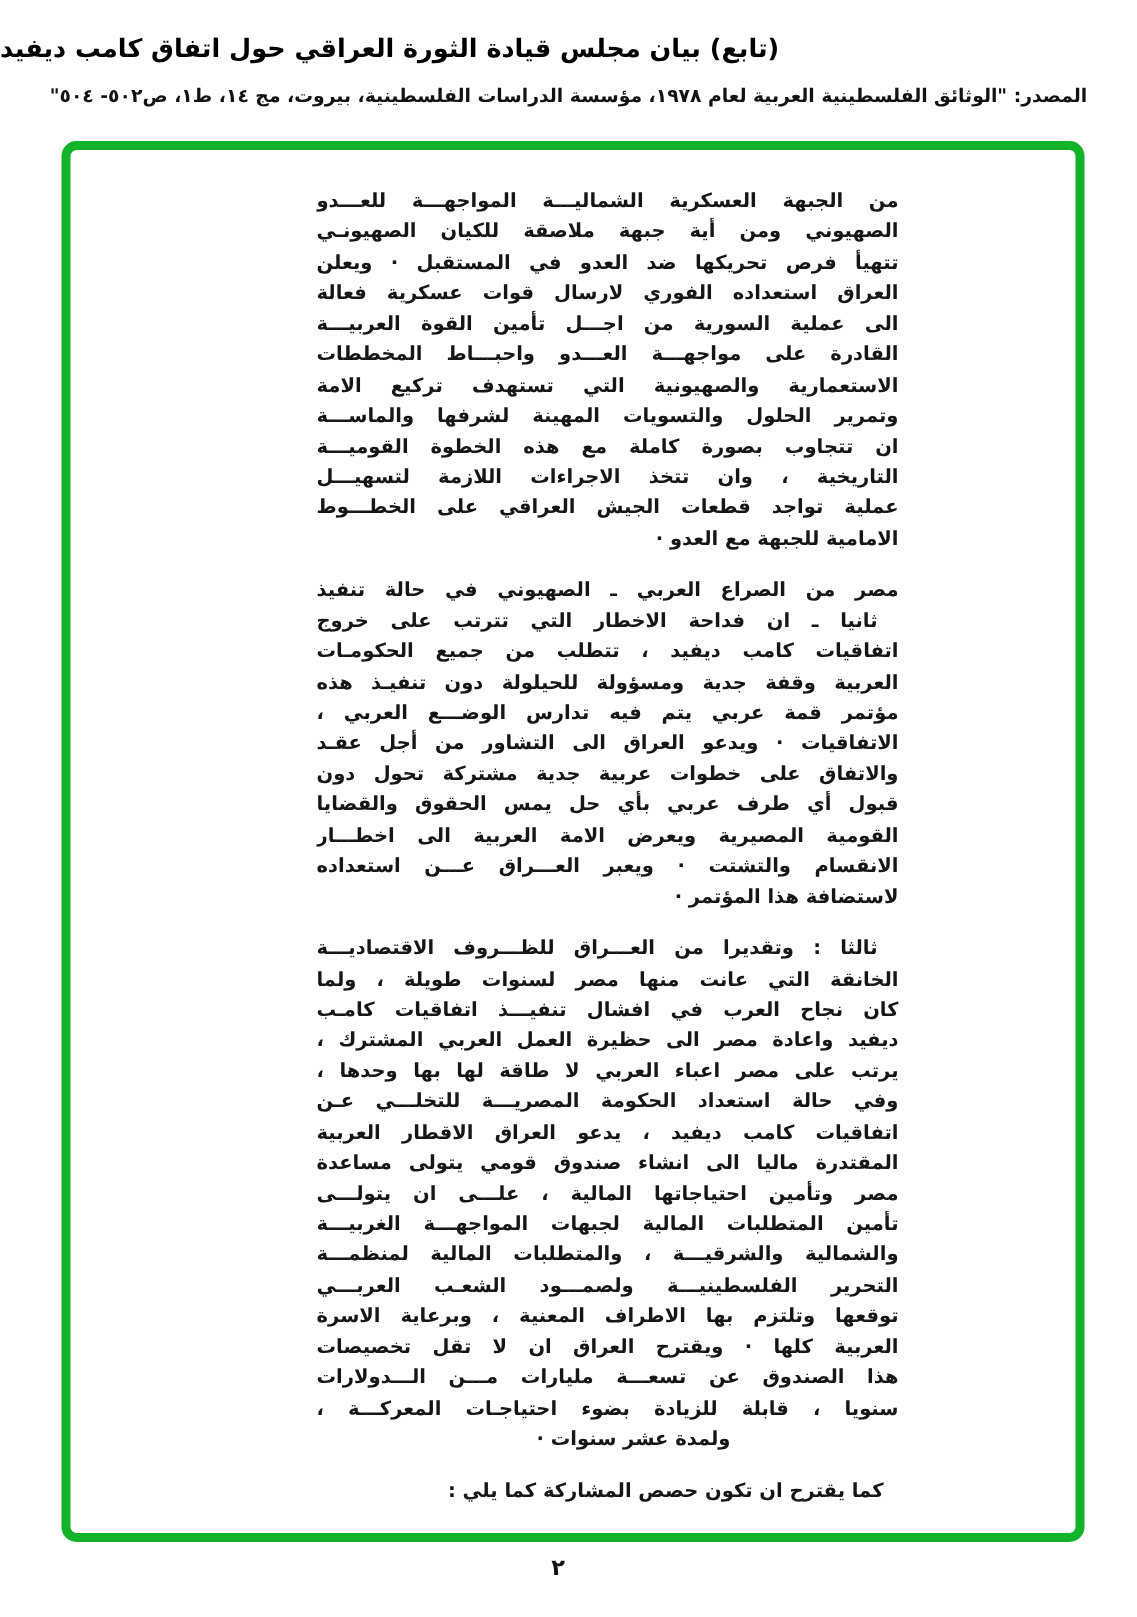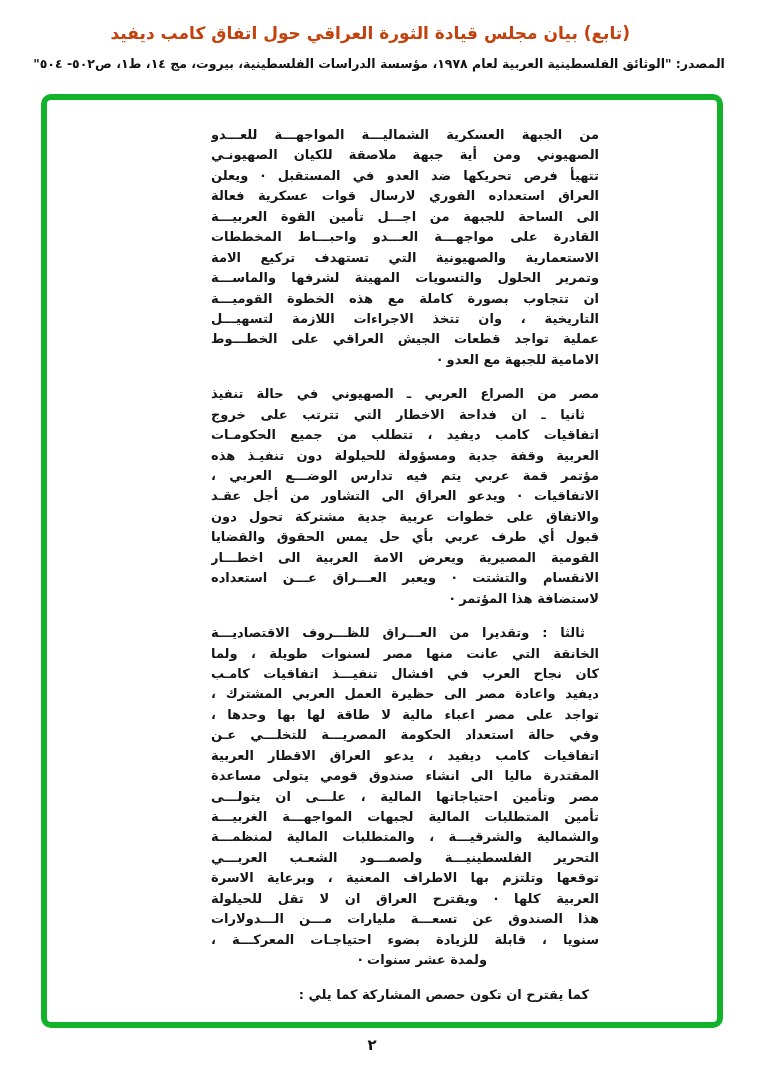--- a/index.html
+++ b/index.html
@@ -12,25 +12,25 @@
     position: relative;
     background: #ffffff;
     font-family: "DejaVu Sans", sans-serif;
     overflow: hidden;
   }
   .header-title {
     position: absolute;
     top: 23px;
     left: 0;
     width: 630px;
-    text-align: right;
+    text-align: left;
     direction: rtl;
     font-size: 17px;
     font-weight: bold;
-    color: #c2410c;
+    color: #000000;
   }
   .header-source {
     position: absolute;
     top: 56px;
     left: 0;
     width: 758px;
     text-align: center;
     direction: rtl;
     font-size: 12.5px;
     font-weight: bold;
@@ -92,21 +92,21 @@
 <div class="header-source">المصدر: "الوثائق الفلسطينية العربية لعام ١٩٧٨، مؤسسة الدراسات الفلسطينية، بيروت، مج ١٤، ط١، ص٥٠٢- ٥٠٤"</div>
 
 <div class="document-frame" style="border-color: rgb(18, 179, 42);"></div>
 
 <div class="text-block" style="color: rgb(22, 22, 22);">
     <div class="paragraph">
       <div class="line">من الجبهة العسكرية الشماليـــة المواجهـــة للعـــدو</div>
       <div class="line">الصهيوني ومن أية جبهة ملاصقة للكيان الصهيونـي</div>
       <div class="line">تتهيأ فرص تحريكها ضد العدو في المستقبل · ويعلن</div>
       <div class="line">العراق استعداده الفوري لارسال قوات عسكرية فعالة</div>
-      <div class="line">الى الساحة للجبهة من اجـــل تأمين القوة العربيـــة</div>
+      <div class="line">الى عملية السورية من اجـــل تأمين القوة العربيـــة</div>
       <div class="line">القادرة على مواجهـــة العـــدو واحبـــاط المخططات</div>
       <div class="line">الاستعمارية والصهيونية التي تستهدف تركيع الامة</div>
       <div class="line">وتمرير الحلول والتسويات المهينة لشرفها والماســـة</div>
       <div class="line">ان تتجاوب بصورة كاملة مع هذه الخطوة القوميـــة</div>
       <div class="line">التاريخية ، وان تتخذ الاجراءات اللازمة لتسهيـــل</div>
       <div class="line">عملية تواجد قطعات الجيش العراقي على الخطـــوط</div>
       <div class="line a-r">الامامية للجبهة مع العدو ·</div>
     </div>
     <div class="paragraph">
       <div class="line">مصر من الصراع العربي ـ الصهيوني في حالة تنفيذ</div>
@@ -119,30 +119,30 @@
       <div class="line">قبول أي طرف عربي بأي حل يمس الحقوق والقضايا</div>
       <div class="line">القومية المصيرية ويعرض الامة العربية الى اخطـــار</div>
       <div class="line">الانقسام والتشتت · ويعبر العـــراق عـــن استعداده</div>
       <div class="line a-r">لاستضافة هذا المؤتمر ·</div>
     </div>
     <div class="paragraph">
       <div class="line" style="padding-right: 14px;">ثالثا : وتقديرا من العـــراق للظـــروف الاقتصاديـــة</div>
       <div class="line">الخانقة التي عانت منها مصر لسنوات طويلة ، ولما</div>
       <div class="line">كان نجاح العرب في افشال تنفيـــذ اتفاقيات كامـب</div>
       <div class="line">ديفيد واعادة مصر الى حظيرة العمل العربي المشترك ،</div>
-      <div class="line">تواجد على مصر اعباء مالية لا طاقة لها بها وحدها ،</div>
+      <div class="line">يرتب على مصر اعباء العربي لا طاقة لها بها وحدها ،</div>
       <div class="line">وفي حالة استعداد الحكومة المصريـــة للتخلـــي عـن</div>
       <div class="line">اتفاقيات كامب ديفيد ، يدعو العراق الاقطار العربية</div>
       <div class="line">المقتدرة ماليا الى انشاء صندوق قومي يتولى مساعدة</div>
       <div class="line">مصر وتأمين احتياجاتها المالية ، علـــى ان يتولـــى</div>
       <div class="line">تأمين المتطلبات المالية لجبهات المواجهـــة الغربيـــة</div>
       <div class="line">والشمالية والشرقيـــة ، والمتطلبات المالية لمنظمـــة</div>
       <div class="line">التحرير الفلسطينيـــة ولصمـــود الشعـب العربـــي</div>
       <div class="line">توقعها وتلتزم بها الاطراف المعنية ، وبرعاية الاسرة</div>
-      <div class="line">العربية كلها · ويقترح العراق ان لا تقل للحيلولة</div>
+      <div class="line">العربية كلها · ويقترح العراق ان لا تقل تخصيصات</div>
       <div class="line">هذا الصندوق عن تسعـــة مليارات مـــن الـــدولارات</div>
       <div class="line">سنويا ، قابلة للزيادة بضوء احتياجـات المعركـــة ،</div>
       <div class="line a-r" style="padding-right: 112px;">ولمدة عشر سنوات ·</div>
     </div>
     <div class="paragraph">
       <div class="line a-r" style="padding-right: 10px;">كما يقترح ان تكون حصص المشاركة كما يلي :</div>
     </div>
   </div>
 
 <div class="page-number">٢</div>

